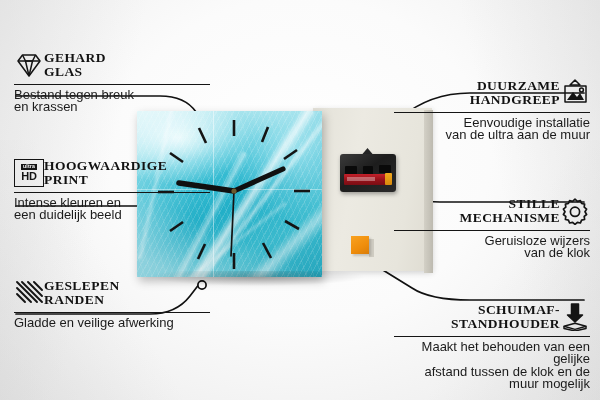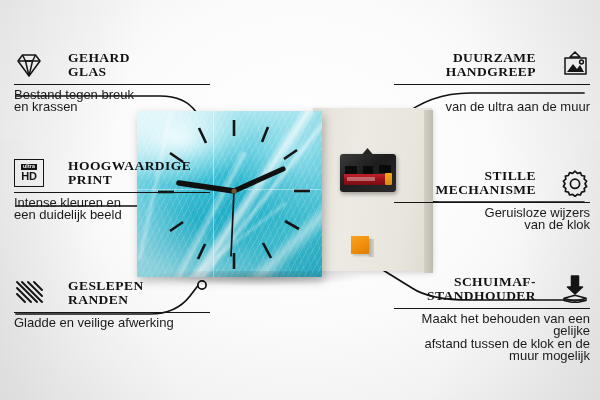--- a/index.html
+++ b/index.html
@@ -227,23 +227,23 @@
   }
 
   
   .feature {
     position: absolute;
     width: 196px;
   }
   .feature .head-row {
     display: flex;
     align-items: center;
-    gap: 24px;
-  }
-  .feature.right .head-row { justify-content: flex-end; }
+    gap: 0;
+  }
+  .feature.right .head-row { justify-content: flex-end; margin-top: 28px; }
   .feature .icon {
     flex: 0 0 auto;
     width: 30px;
     height: 30px;
     display: flex;
     align-items: center;
     justify-content: center;
     color: #151515;
   }
   .feature .title {
@@ -478,21 +478,21 @@
         <svg width="30" height="28" viewBox="0 0 30 28" fill="none" stroke="#141414" stroke-width="1.5" stroke-linejoin="round">
           <path d="M15 1 L10 6 L20 6 Z"></path>
           <rect x="5" y="7" width="21" height="16"></rect>
           <path d="M7 21 L13 13 L17 18 L20 14 L24 21 Z" fill="#141414" stroke="none"></path>
           <circle cx="21.5" cy="11" r="1.9"></circle>
         </svg>
       </span>
     </div>
     <div class="rule"></div>
     <div class="desc">
-      <br>
+      <span>Eenvoudige installatie</span><br>
       <span>van de ultra aan de muur</span>
     </div>
   </div>
 
   <div class="feature right" id="feat-standhouder">
     <div class="head-row">
       <span class="title">
         <span>SCHUIMAF-</span><br>
         <span>STANDHOUDER</span>
       </span>

